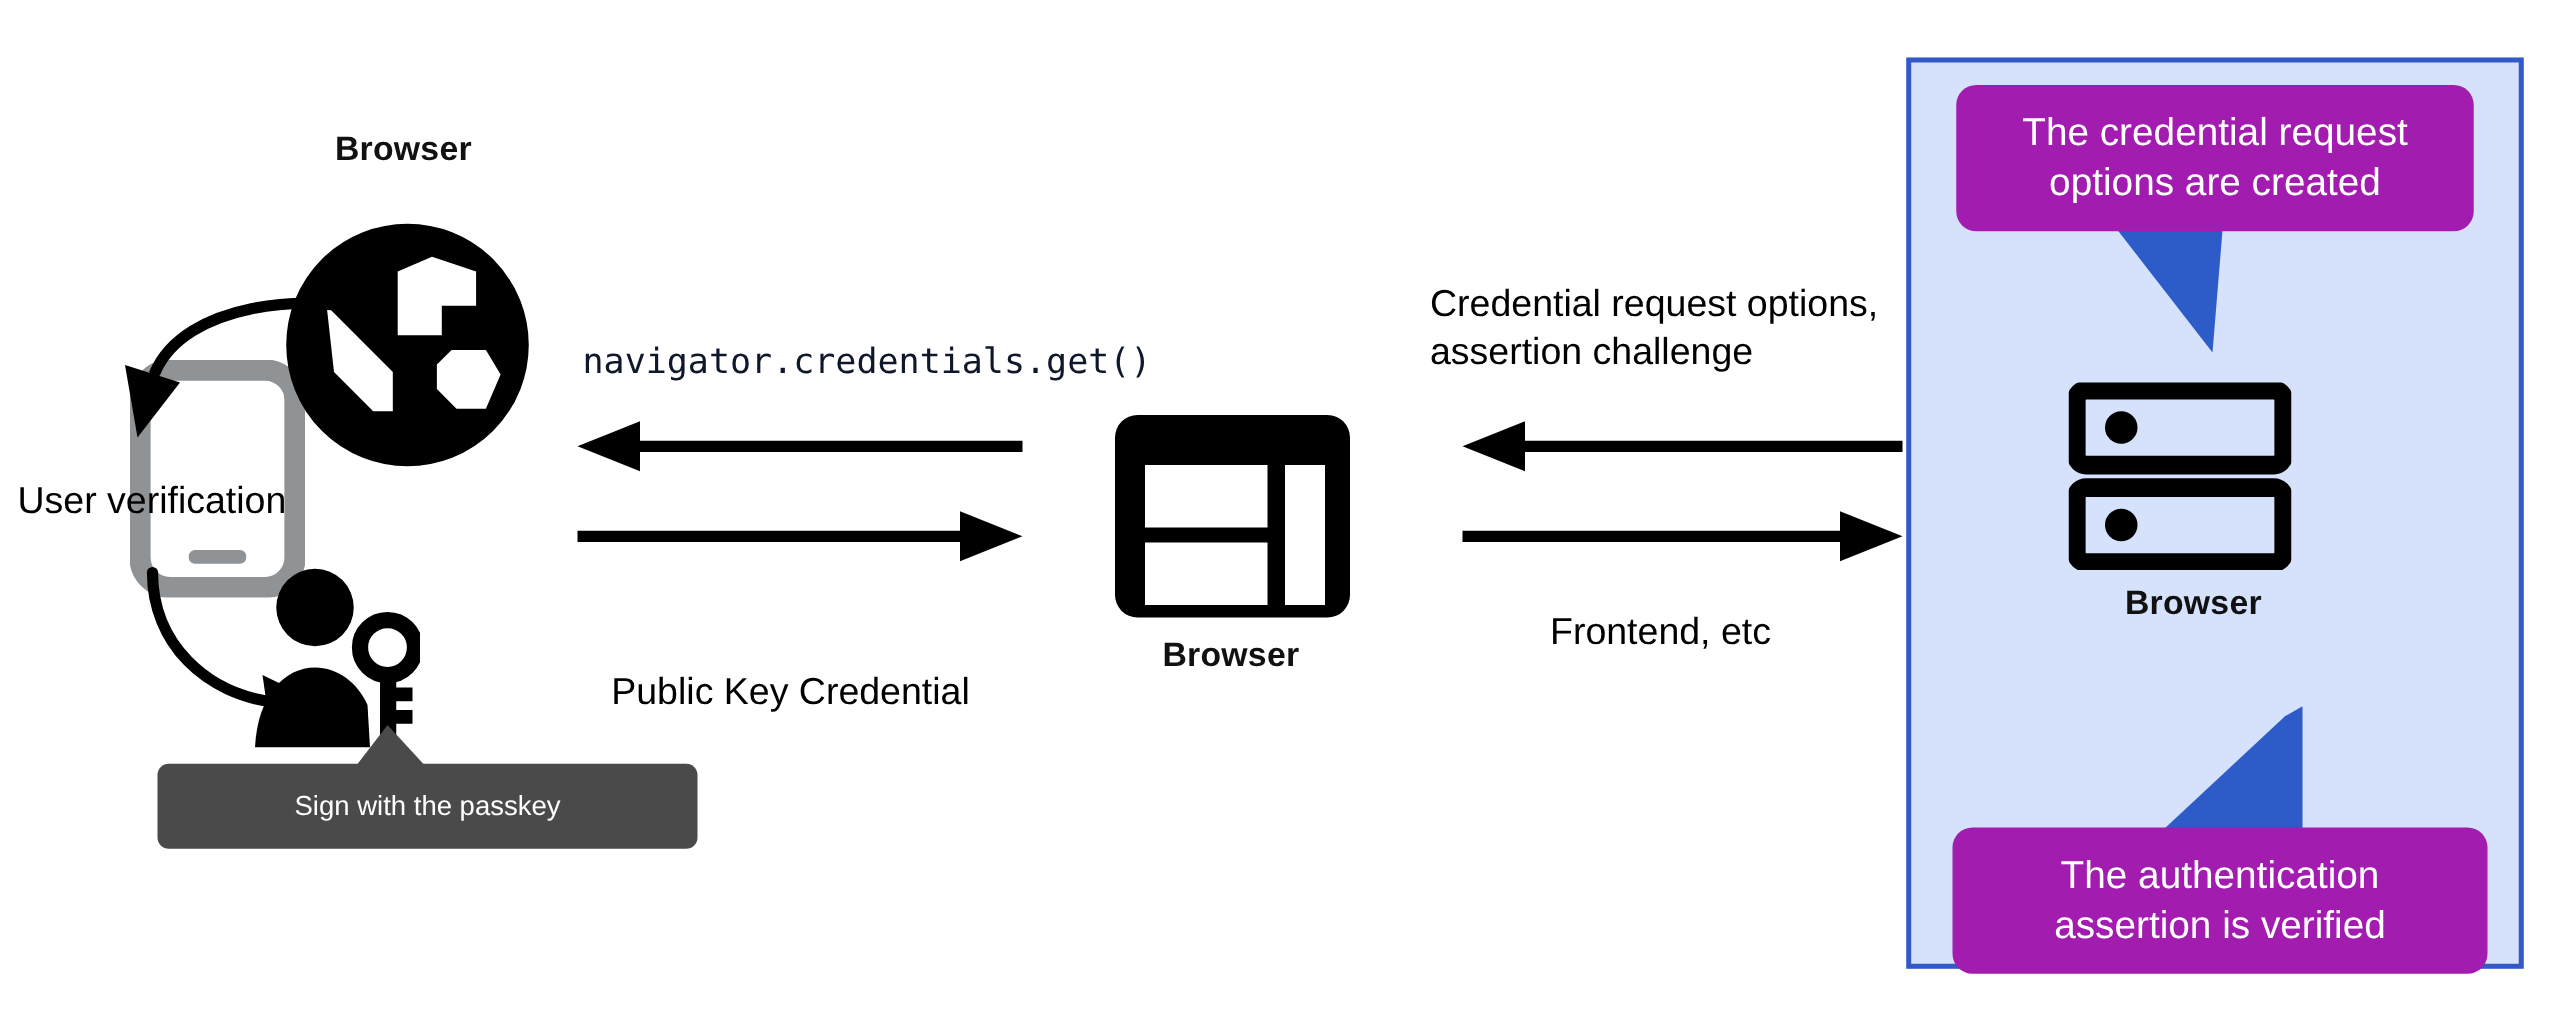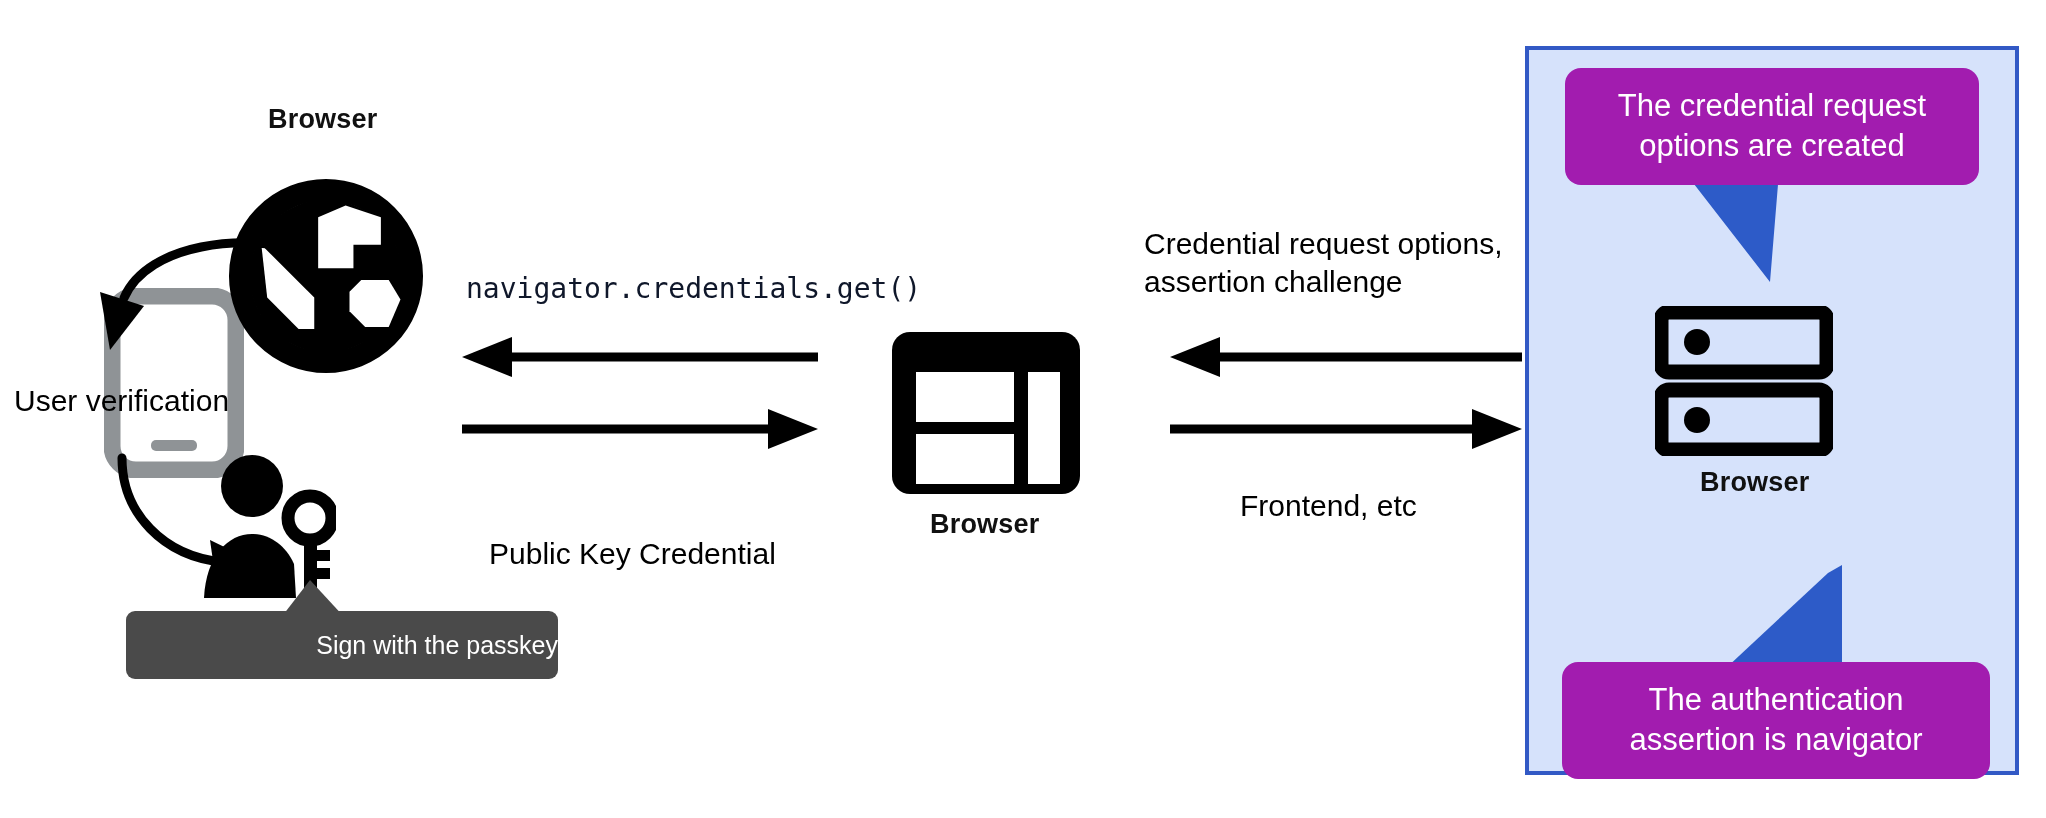--- a/index.html
+++ b/index.html
@@ -65,24 +65,24 @@
     box-sizing: border-box;
   }
 
   
   #passkey-tooltip {
     left: 126px; top: 611px;
     width: 432px; height: 68px;
     background: #4a4a4a;
     border-radius: 9px;
     color: #ffffff;
-    font-size: 25px;
+    font-size: 22px;
     display: flex;
     align-items: center;
-    justify-content: flex-end;
+    justify-content: center;
   }
 </style>
 </head>
 <body>
 
 <div id="stage">
 
   <div class="abs" id="server-panel"></div>
 
   <div class="abs label-bold" style="left:268px; top:104px;">Browser</div>
@@ -187,16 +187,16 @@
     <circle cx="42" cy="114" r="13" fill="#000000"></circle>
   </svg>
 
   <div class="abs label-bold" style="left:1700px; top:467px;">Browser</div>
 
   <svg class="abs" style="left:1630px; top:565px;" width="230" height="120" viewBox="0 0 230 120">
     <polygon points="212,0 212,118 80,118 198,8" fill="#2d5bc8"></polygon>
   </svg>
   <div class="abs callout" style="left:1562px; top:662px; width:428px;">
     <div>The authentication</div>
-    <div>assertion is navigator</div>
+    <div>assertion is verified</div>
   </div>
 
 </div>
 
 </body></html>

